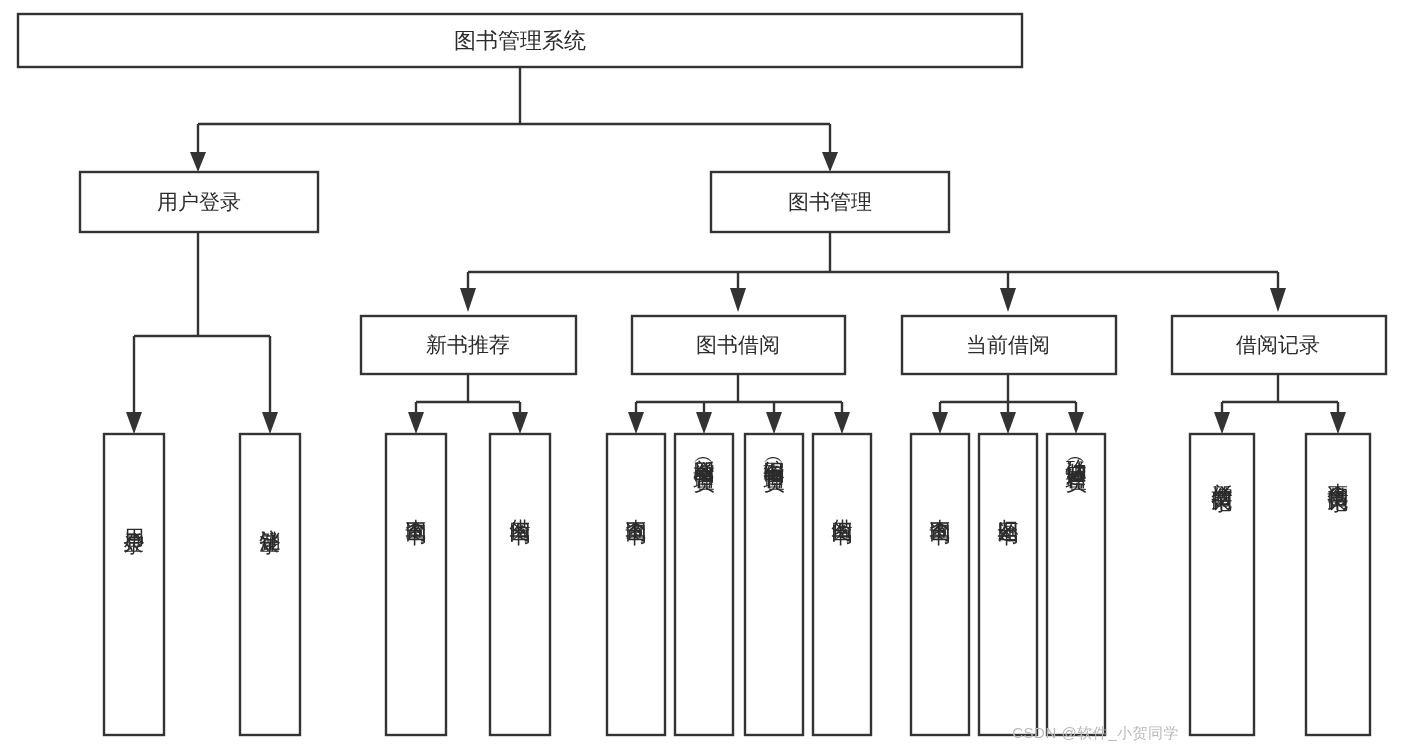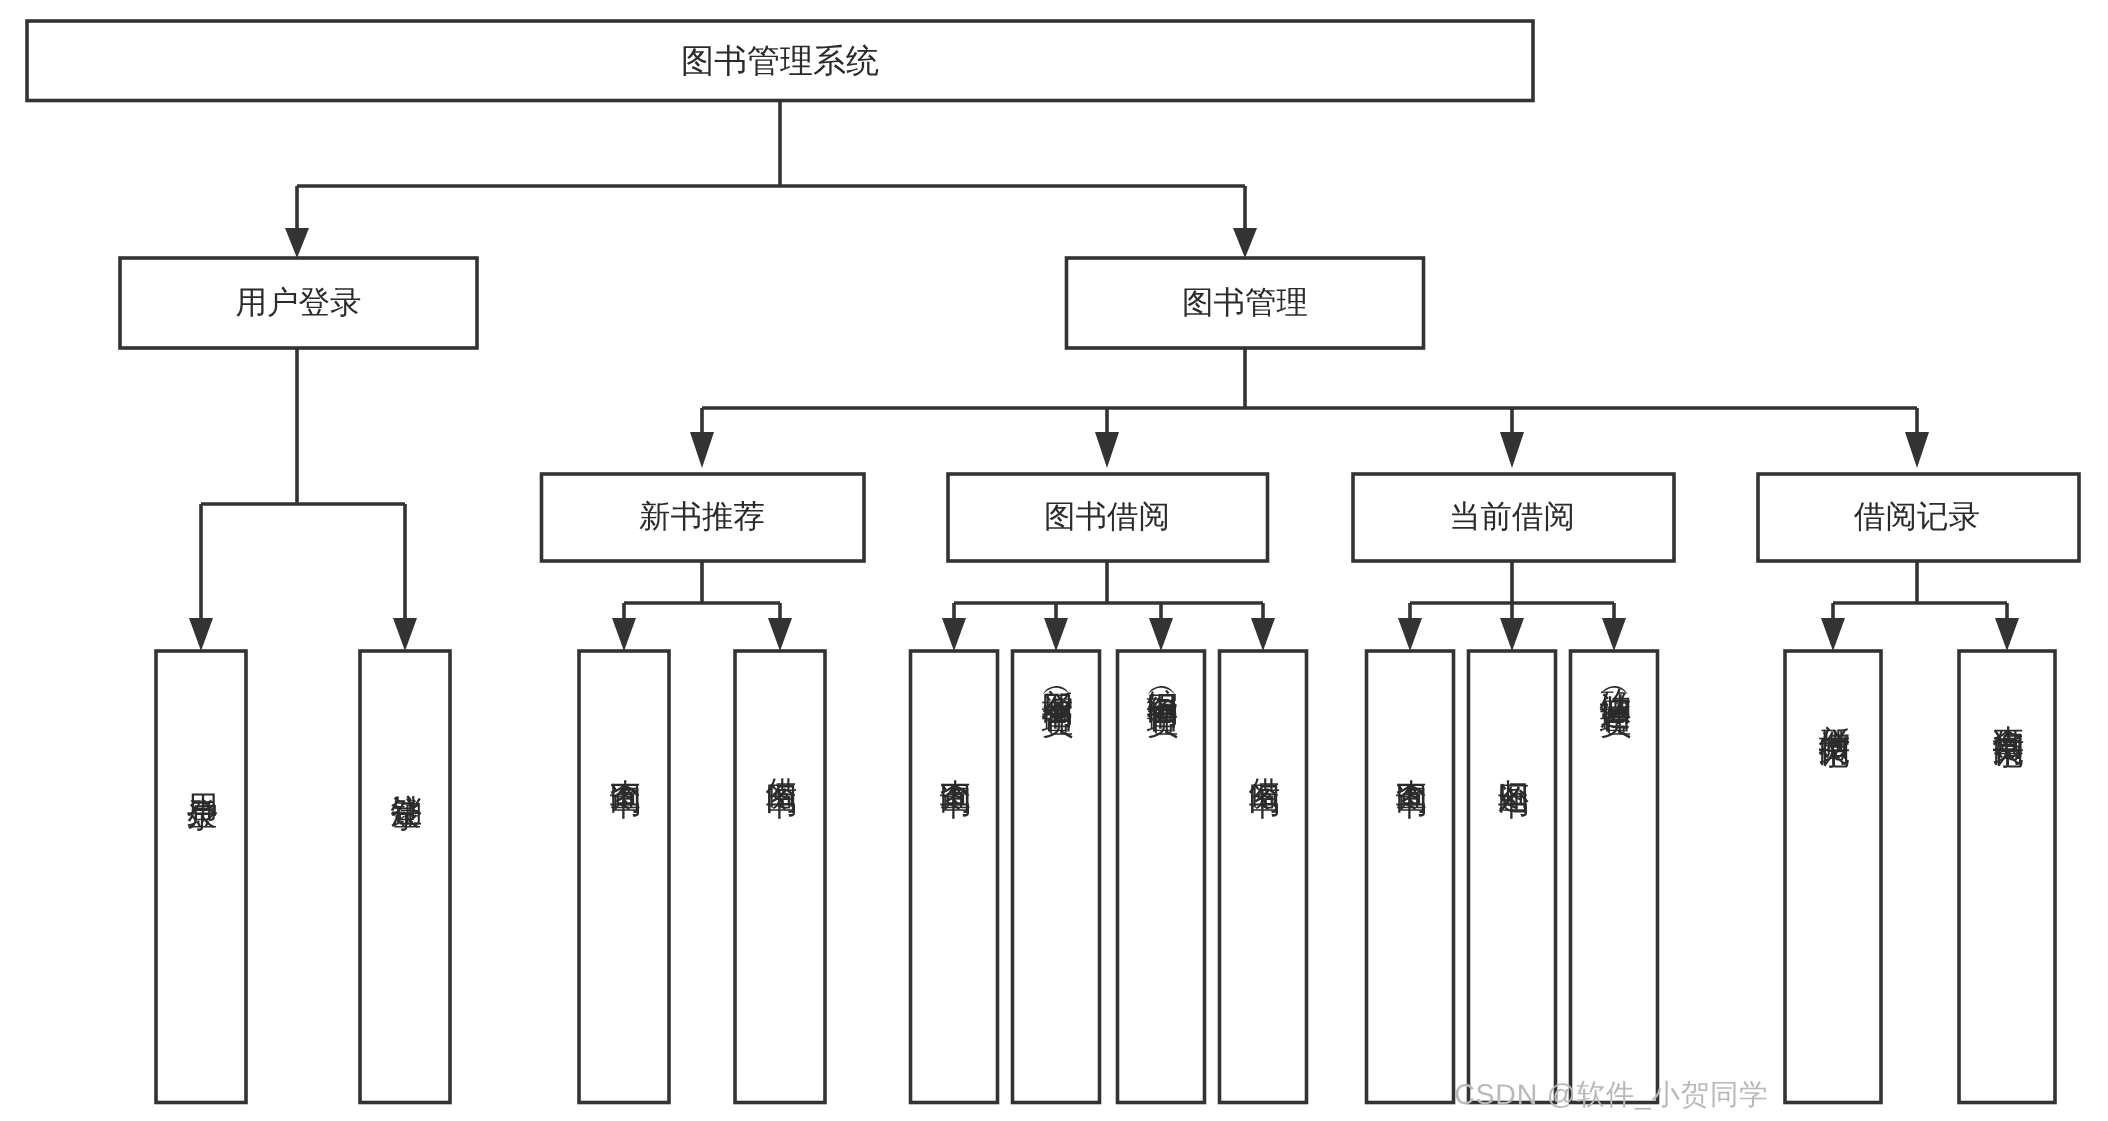--- a/index.html
+++ b/index.html
@@ -71,21 +71,21 @@
     line-height: 1.05;
     color: #2b2b2b;
     letter-spacing: 2px;
     white-space: nowrap;
   }
   #watermark {
     position: absolute;
     right: 8px;
     bottom: 4px;
     font-family: "Liberation Sans", "DejaVu Sans", sans-serif;
-    font-size: 19px;
+    font-size: 15px;
     color: #b9b9b9;
     letter-spacing: 0.5px;
     white-space: nowrap;
   }
 </style>
 </head>
 <body>
 
 <div id="diagram-root">
 

